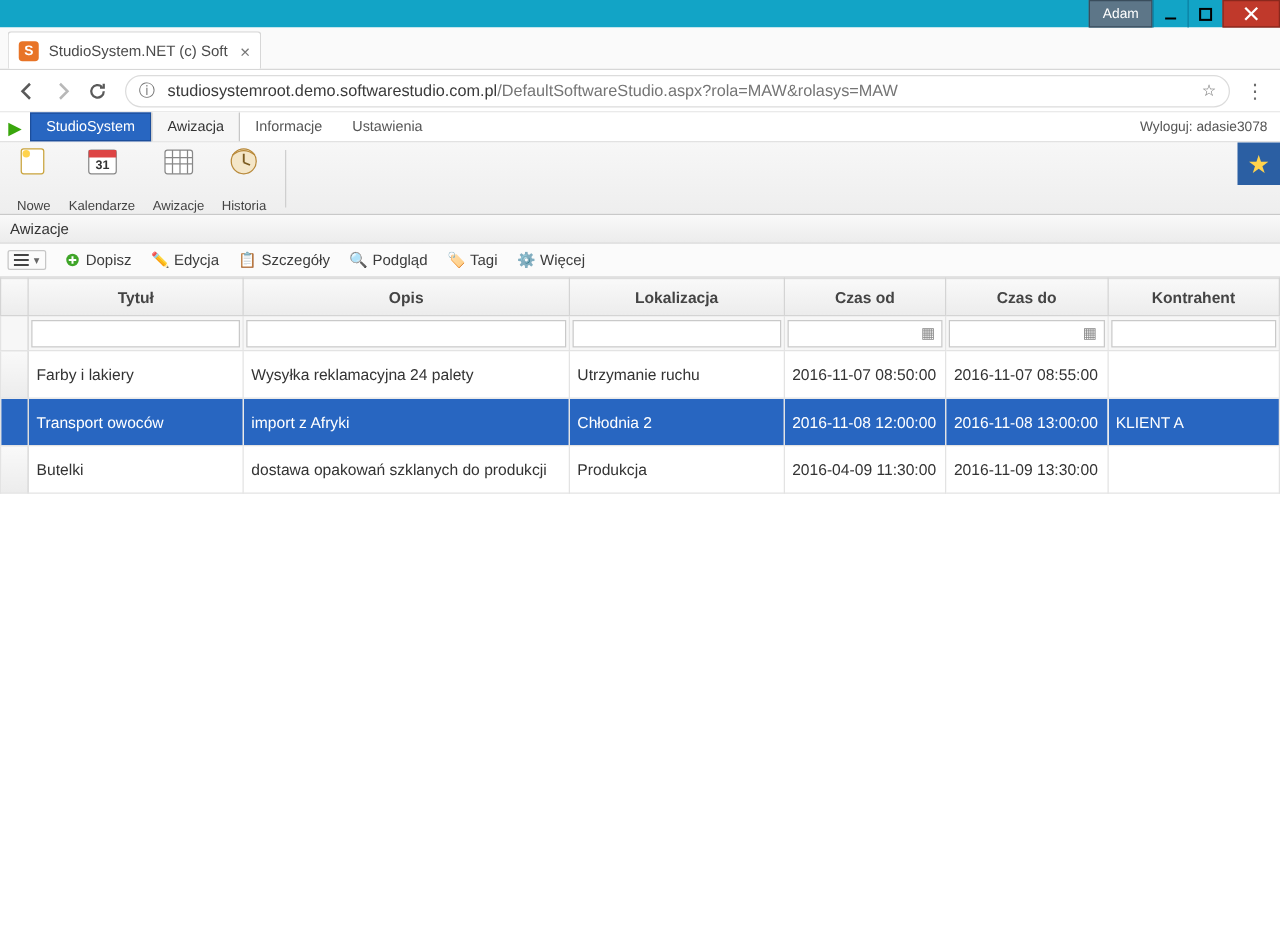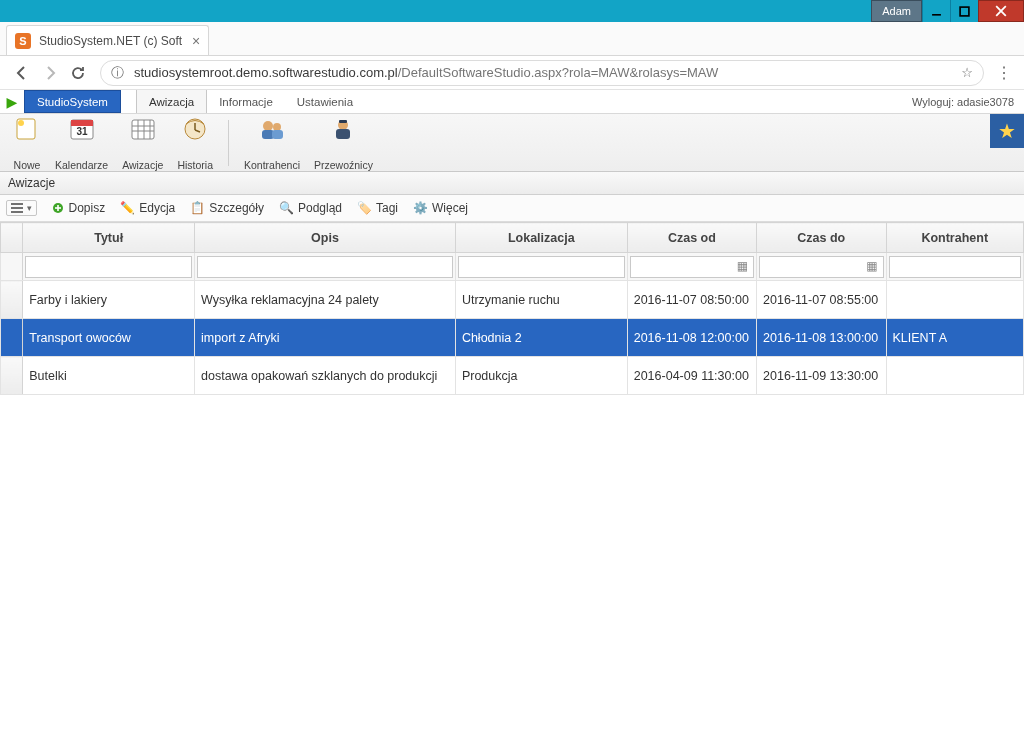--- a/index.html
+++ b/index.html
@@ -116,21 +116,21 @@
       <span class="host">studiosystemroot.demo.softwarestudio.com.pl</span><span>/DefaultSoftwareStudio.aspx?rola=MAW&amp;rolasys=MAW</span>
     </span>
     <span class="star" style="margin-left:auto;">☆</span>
   </div>
   <div class="menu3">⋮</div>
 </div>
 
 <div class="appmenubar">
   <div class="playicon">▶</div>
   <div class="brand">StudioSystem</div>
-  <div id="apptabs" style="display: flex; height: 100%; margin-left: 15px;">
+  <div id="apptabs" style="display: flex; height: 100%;">
       <div class="mtab active">Awizacja</div>
       <div class="mtab">Informacje</div>
       <div class="mtab">Ustawienia</div>
     </div>
   <div class="logout">Wyloguj: adasie3078</div>
 </div>
 
 <div class="ribbon">
   <div id="ribbon-content" style="display:flex;align-items:center;">
       <div class="rgroup">
@@ -172,43 +172,20 @@
               <circle cx="14" cy="14" r="10" fill="#f4e6c8" stroke="#b8893a"></circle>
               <path d="M5 9 Q14 2 23 9" fill="none" stroke="#b8893a"></path>
               <line x1="14" y1="8" x2="14" y2="15" stroke="#7a5a1f" stroke-width="1.5"></line>
               <line x1="14" y1="15" x2="19" y2="17" stroke="#7a5a1f" stroke-width="1.5"></line>
             </svg>
           </div>
           <span>Historia</span>
         </div>
       </div>
       <div class="rsep"></div>
-      <div class="rgroup">
-        <div class="ritem">
-          <div class="icon">
-            <svg width="28" height="28">
-              <circle cx="10" cy="11" r="5" fill="#e0a96d"></circle>
-              <rect x="4" y="15" width="12" height="9" rx="3" fill="#4a7ab5"></rect>
-              <circle cx="19" cy="12" r="4" fill="#e0a96d"></circle>
-              <rect x="14" y="15" width="11" height="9" rx="3" fill="#6b9bd1"></rect>
-            </svg>
-          </div>
-          <span>Kontrahenci</span>
-        </div>
-        <div class="ritem">
-          <div class="icon">
-            <svg width="28" height="28">
-              <circle cx="14" cy="10" r="5" fill="#e0a96d"></circle>
-              <rect x="7" y="14" width="14" height="10" rx="3" fill="#3b5170"></rect>
-              <rect x="10" y="5" width="8" height="3" rx="1" fill="#2b3a52"></rect>
-            </svg>
-          </div>
-          <span>Przewoźnicy</span>
-        </div>
-      </div>
     </div>
   <div class="staricon">★</div>
 </div>
 
 <div class="gridtitle">Awizacje</div>
 
 <div class="toolbar">
   <div class="hamb">
     <svg width="14" height="12" viewBox="0 0 14 12">
         <line x1="0" y1="2" x2="12" y2="2" stroke="#444" stroke-width="1.5"></line>

